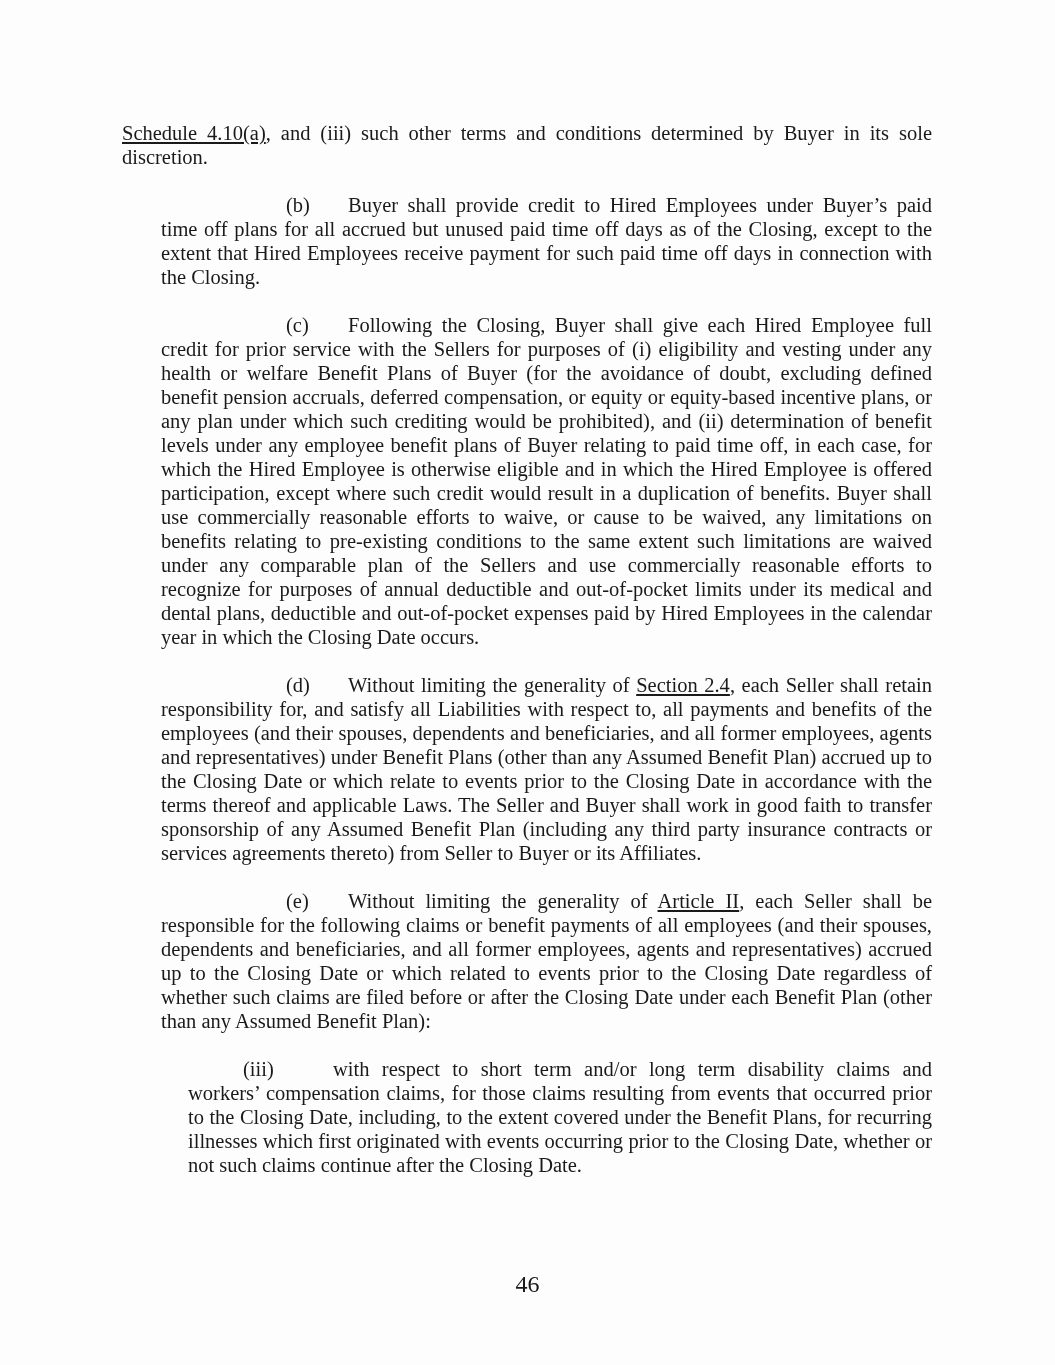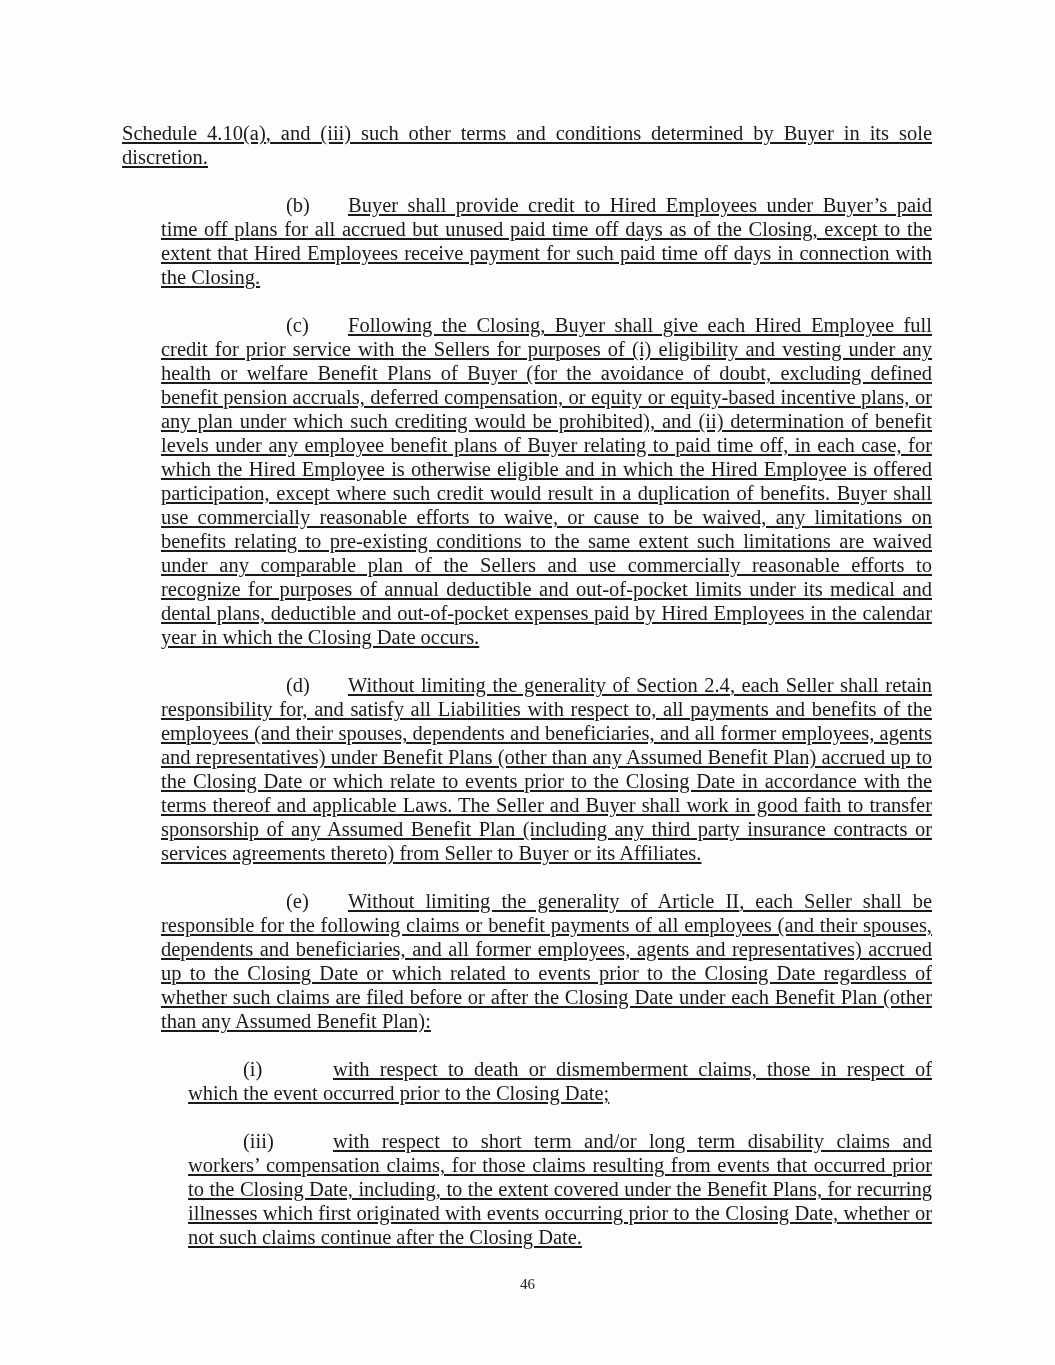--- a/index.html
+++ b/index.html
@@ -17,21 +17,20 @@
     color: #1a1a1a;
   }
   .page-body {
     position: absolute;
     left: 122px;
     top: 121px;
     width: 810px;
     font-size: 20.5px;
     line-height: 24px;
     text-align: justify;
-    text-decoration: underline;
   }
   p.para {
     margin: 24px 0 0 0;
     padding: 0;
   }
   p.para:first-child {
     margin-top: 0;
   }
   p.continuation {
     text-indent: 0;
@@ -56,33 +55,32 @@
   }
   .u {
     text-decoration: underline;
   }
   .page-footer {
     position: absolute;
     left: 0;
     right: 0;
     top: 1272px;
     text-align: center;
-    font-size: 15px;
+    font-size: 24px;
     line-height: 24px;
   }
 </style>
 </head>
 <body>
 
 <div class="page">
   <main class="page-body" id="paragraphs">
       <p class="para continuation"><span class="u">Schedule 4.10(a)</span><span>, and (iii) such other terms and conditions determined by Buyer in its sole discretion.</span></p>
       <p class="para main"><span class="label">(b)</span><span>Buyer shall provide credit to Hired Employees under Buyer’s paid time off plans for all accrued but unused paid time off days as of the Closing, except to the extent that Hired Employees receive payment for such paid time off days in connection with the Closing.</span></p>
       <p class="para main"><span class="label">(c)</span><span>Following the Closing, Buyer shall give each Hired Employee full credit for prior service with the Sellers for purposes of (i) eligibility and vesting under any health or welfare Benefit Plans of Buyer (for the avoidance of doubt, excluding defined benefit pension accruals, deferred compensation, or equity or equity-based incentive plans, or any plan under which such crediting would be prohibited), and (ii) determination of benefit levels under any employee benefit plans of Buyer relating to paid time off, in each case, for which the Hired Employee is otherwise eligible and in which the Hired Employee is offered participation, except where such credit would result in a duplication of benefits. Buyer shall use commercially reasonable efforts to waive, or cause to be waived, any limitations on benefits relating to pre-existing conditions to the same extent such limitations are waived under any comparable plan of the Sellers and use commercially reasonable efforts to recognize for purposes of annual deductible and out-of-pocket limits under its medical and dental plans, deductible and out-of-pocket expenses paid by Hired Employees in the calendar year in which the Closing Date occurs.</span></p>
       <p class="para main"><span class="label">(d)</span><span>Without limiting the generality of </span><span class="u">Section 2.4</span><span>, each Seller shall retain responsibility for, and satisfy all Liabilities with respect to, all payments and benefits of the employees (and their spouses, dependents and beneficiaries, and all former employees, agents and representatives) under Benefit Plans (other than any Assumed Benefit Plan) accrued up to the Closing Date or which relate to events prior to the Closing Date in accordance with the terms thereof and applicable Laws.  The Seller and Buyer shall work in good faith to transfer sponsorship of any Assumed Benefit Plan (including any third party insurance contracts or services agreements thereto) from Seller to Buyer or its Affiliates.</span></p>
       <p class="para main"><span class="label">(e)</span><span>Without limiting the generality of </span><span class="u">Article II</span><span>, each Seller shall be responsible for the following claims or benefit payments of all employees (and their spouses, dependents and beneficiaries, and all former employees, agents and representatives) accrued up to the Closing Date or which related to events prior to the Closing Date regardless of whether such claims are filed before or after the Closing Date under each Benefit Plan (other than any Assumed Benefit Plan):</span></p>
-      <p class="para sub"><span class="label">(i)</span><span>with respect to death or dismemberment claims, those in respect of which the event occurred prior to the Closing Date;</span></p>
       <p class="para sub"><span class="label">(iii)</span><span>with respect to short term and/or long term disability claims and workers’ compensation claims, for those claims resulting from events that occurred prior to the Closing Date, including, to the extent covered under the Benefit Plans, for recurring illnesses which first originated with events occurring prior to the Closing Date, whether or not such claims continue after the Closing Date.</span></p>
     </main>
   <footer class="page-footer">
     <span>46</span>
   </footer>
 </div>
 
 </body></html>

